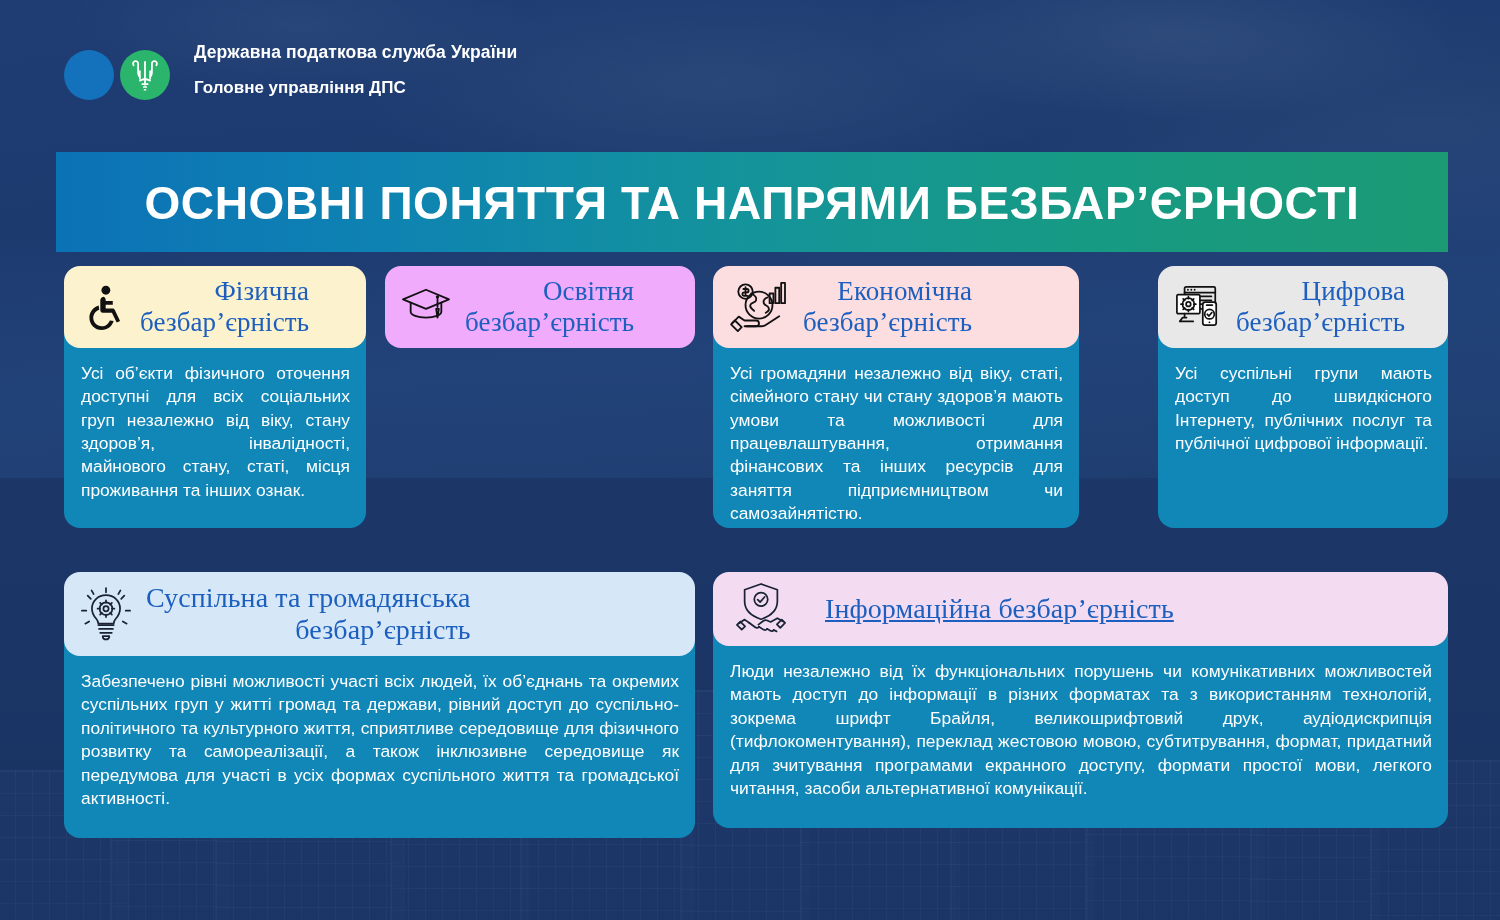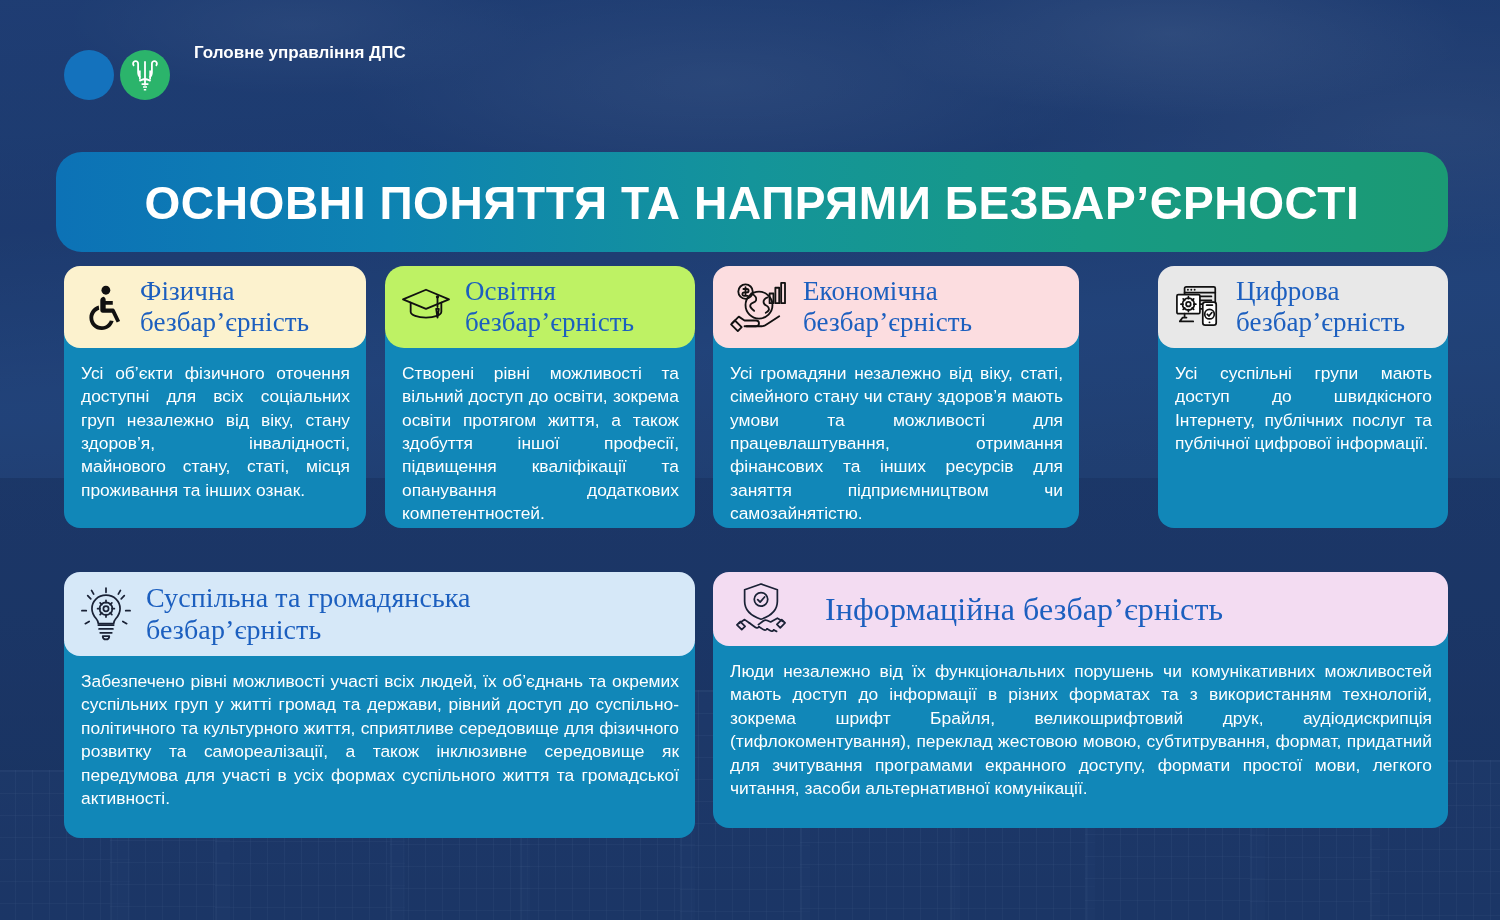--- a/index.html
+++ b/index.html
@@ -68,21 +68,21 @@
     margin-bottom: 14px; white-space: nowrap;
   }
   .org-line2, .org-line3 {
     color: #ffffff; font-size: 17px; font-weight: bold; line-height: 1.32; white-space: nowrap;
   }
 
   
   .title-banner {
     position: absolute; left: 56px; top: 152px; width: 1392px; height: 100px;
     background: linear-gradient(90deg, #0c72b6 0%, #0e83b2 24%, #14949a 50%, #179a84 74%, #1b9a74 100%);
-    display: flex; align-items: center; justify-content: center; border-radius: 26px;
+    display: flex; align-items: center; justify-content: center;
   }
   .title-banner h1 {
     color: #ffffff;
     font-family: "Liberation Sans", sans-serif;
     font-size: 47px;
     font-weight: bold;
     letter-spacing: .6px;
     transform: scaleX(.98);
     white-space: nowrap;
     text-align: center;
@@ -96,20 +96,21 @@
     padding: 10px 16px;
     position: relative; z-index: 3;
   }
   .card-head .icon { flex: 0 0 auto; display: flex; align-items: center; justify-content: center; }
   .card-title {
     font-family: "Liberation Serif", serif;
     color: #1c5fbf;
     font-size: 27px;
     line-height: 1.14;
     letter-spacing: .1px;
+    text-align: right;
   }
   .card-body {
     background: #1187b8;
     color: #ffffff;
     font-family: "Liberation Sans", sans-serif;
     font-size: 17.4px;
     line-height: 1.35;
     text-align: justify;
     text-align-last: left;
     padding: 16px 16px 24px 17px;
@@ -120,38 +121,38 @@
   }
 
   
   .row-top { position: absolute; top: 266px; }
   #card-physical   { left: 64px;   width: 302px; }
   #card-education  { left: 385px;  width: 310px; }
   #card-economic   { left: 713px;  width: 366px; }
   #card-digital    { left: 1158px; width: 290px; }
 
   #card-physical  .card-head { background: #fcf2ce; }
-  #card-education .card-head { background: #bef264; border-radius: 19px; }
+  #card-education .card-head { background: #f0abfc; }
   #card-economic  .card-head { background: #fcdde0; }
   #card-digital   .card-head { background: #e8e8e8; }
 
   #card-physical  .card-body { height: 194px; }
   #card-education .card-body { height: 194px; }
   #card-economic  .card-body { height: 194px; }
   #card-digital   .card-body { height: 194px; }
 
   
   .row-bottom { position: absolute; top: 572px; }
   #card-social { left: 64px;  width: 631px; }
   #card-info   { left: 713px; width: 735px; }
   #card-social .card-head { background: #d6e8f8; }
   #card-info   .card-head { background: #f3dcf2; }
   #card-social .card-body, #card-info .card-body { height: 196px; }
   #card-social .card-title { font-size: 28px; }
-  #card-info   .card-title { font-size: 32px; }
+  #card-info   .card-title { font-size: 28px; text-decoration: underline; }
   #card-info .card-head { padding-left: 22px; gap: 24px; }
   #card-social .card-head { padding-left: 16px; }
   #card-info .card-head .card-title { padding-left: 14px; }
 
   .svgi { display: block; }
 </style>
 </head>
 <body>
 
 <div id="bg">
@@ -187,20 +188,21 @@
             <path d="M3.6 3.1c.9 0 1.6.7 1.6 1.6v8.6c0 2.6 1 4.6 2.6 5.9l1-1.5C7.6 16.7 7 15.2 7 13.3V4.7c0-1.9-1.5-3.4-3.4-3.4S.2 2.8.2 4.7c0 1.2.6 2.2 1.5 2.8l1-1.5c-.4-.3-.7-.8-.7-1.3 0-.9.7-1.6 1.6-1.6z"></path>
             <path d="M22.4 3.1c-.9 0-1.6.7-1.6 1.6v8.6c0 2.6-1 4.6-2.6 5.9l-1-1.5c1.2-1 1.8-2.5 1.8-4.4V4.7c0-1.9 1.5-3.4 3.4-3.4s3.4 1.5 3.4 3.4c0 1.2-.6 2.2-1.5 2.8l-1-1.5c.4-.3.7-.8.7-1.3 0-.9-.7-1.6-1.6-1.6z"></path>
             <path d="M7 11.5h1.7v8.9H7zM17.3 11.5H19v8.9h-1.7z"></path>
             <path d="M13 19.3c3.4 0 6.1 2 6.1 2l-1 1.5s-2.2-1.6-5.1-1.6-5.1 1.6-5.1 1.6l-1-1.5s2.7-2 6.1-2z"></path>
             <path d="M9.6 24.3h6.8v1.7H9.6zM11 27.2h4v1.6h-4zM11.8 30h2.4v1.6h-2.4z"></path>
           </g>
         </svg>
       </div>
     </div>
     <div class="logo-text">
+      <div class="org-line1">Державна податкова служба України</div>
       <div class="org-line2">Головне управління ДПС</div>
     </div>
   </div>
 
   <div class="title-banner">
     <h1>ОСНОВНІ ПОНЯТТЯ ТА НАПРЯМИ БЕЗБАР’ЄРНОСТІ</h1>
   </div>
 
   <div class="card row-top" id="card-physical">
     <div class="card-head">
@@ -232,21 +234,20 @@
             <circle cx="38" cy="13.4" r="1.7" fill="#111111" stroke="none"></circle>
             <path d="M36.6 26 h2.8 l-1.4 9 z" fill="none"></path>
           </g>
         </svg>
       </span>
       <div class="card-title">
         <div>Освітня</div>
         <div>безбар’єрність</div>
       </div>
     </div>
-    <div class="card-body">Створені рівні можливості та вільний доступ до освіти, зокрема освіти протягом життя, а також здобуття іншої професії, підвищення кваліфікації та опанування додаткових компетентностей.</div>
   </div>
 
   <div class="card row-top" id="card-economic">
     <div class="card-head">
       <span class="icon">
         <svg class="svgi" width="60" height="52" viewBox="0 0 62 54">
           <g fill="none" stroke="#111111" stroke-width="1.9" stroke-linejoin="round" stroke-linecap="round">
             <circle cx="31" cy="25" r="14"></circle>
             <path d="M23 13 c4 2 6 4 5 7 -1 3 -5 2 -6 5 -1 3 2 4 4 6"></path>
             <path d="M40 17 c-3 1 -5 3 -4 6 1 3 4 2 5 5 1 2 -1 4 -3 5"></path>

